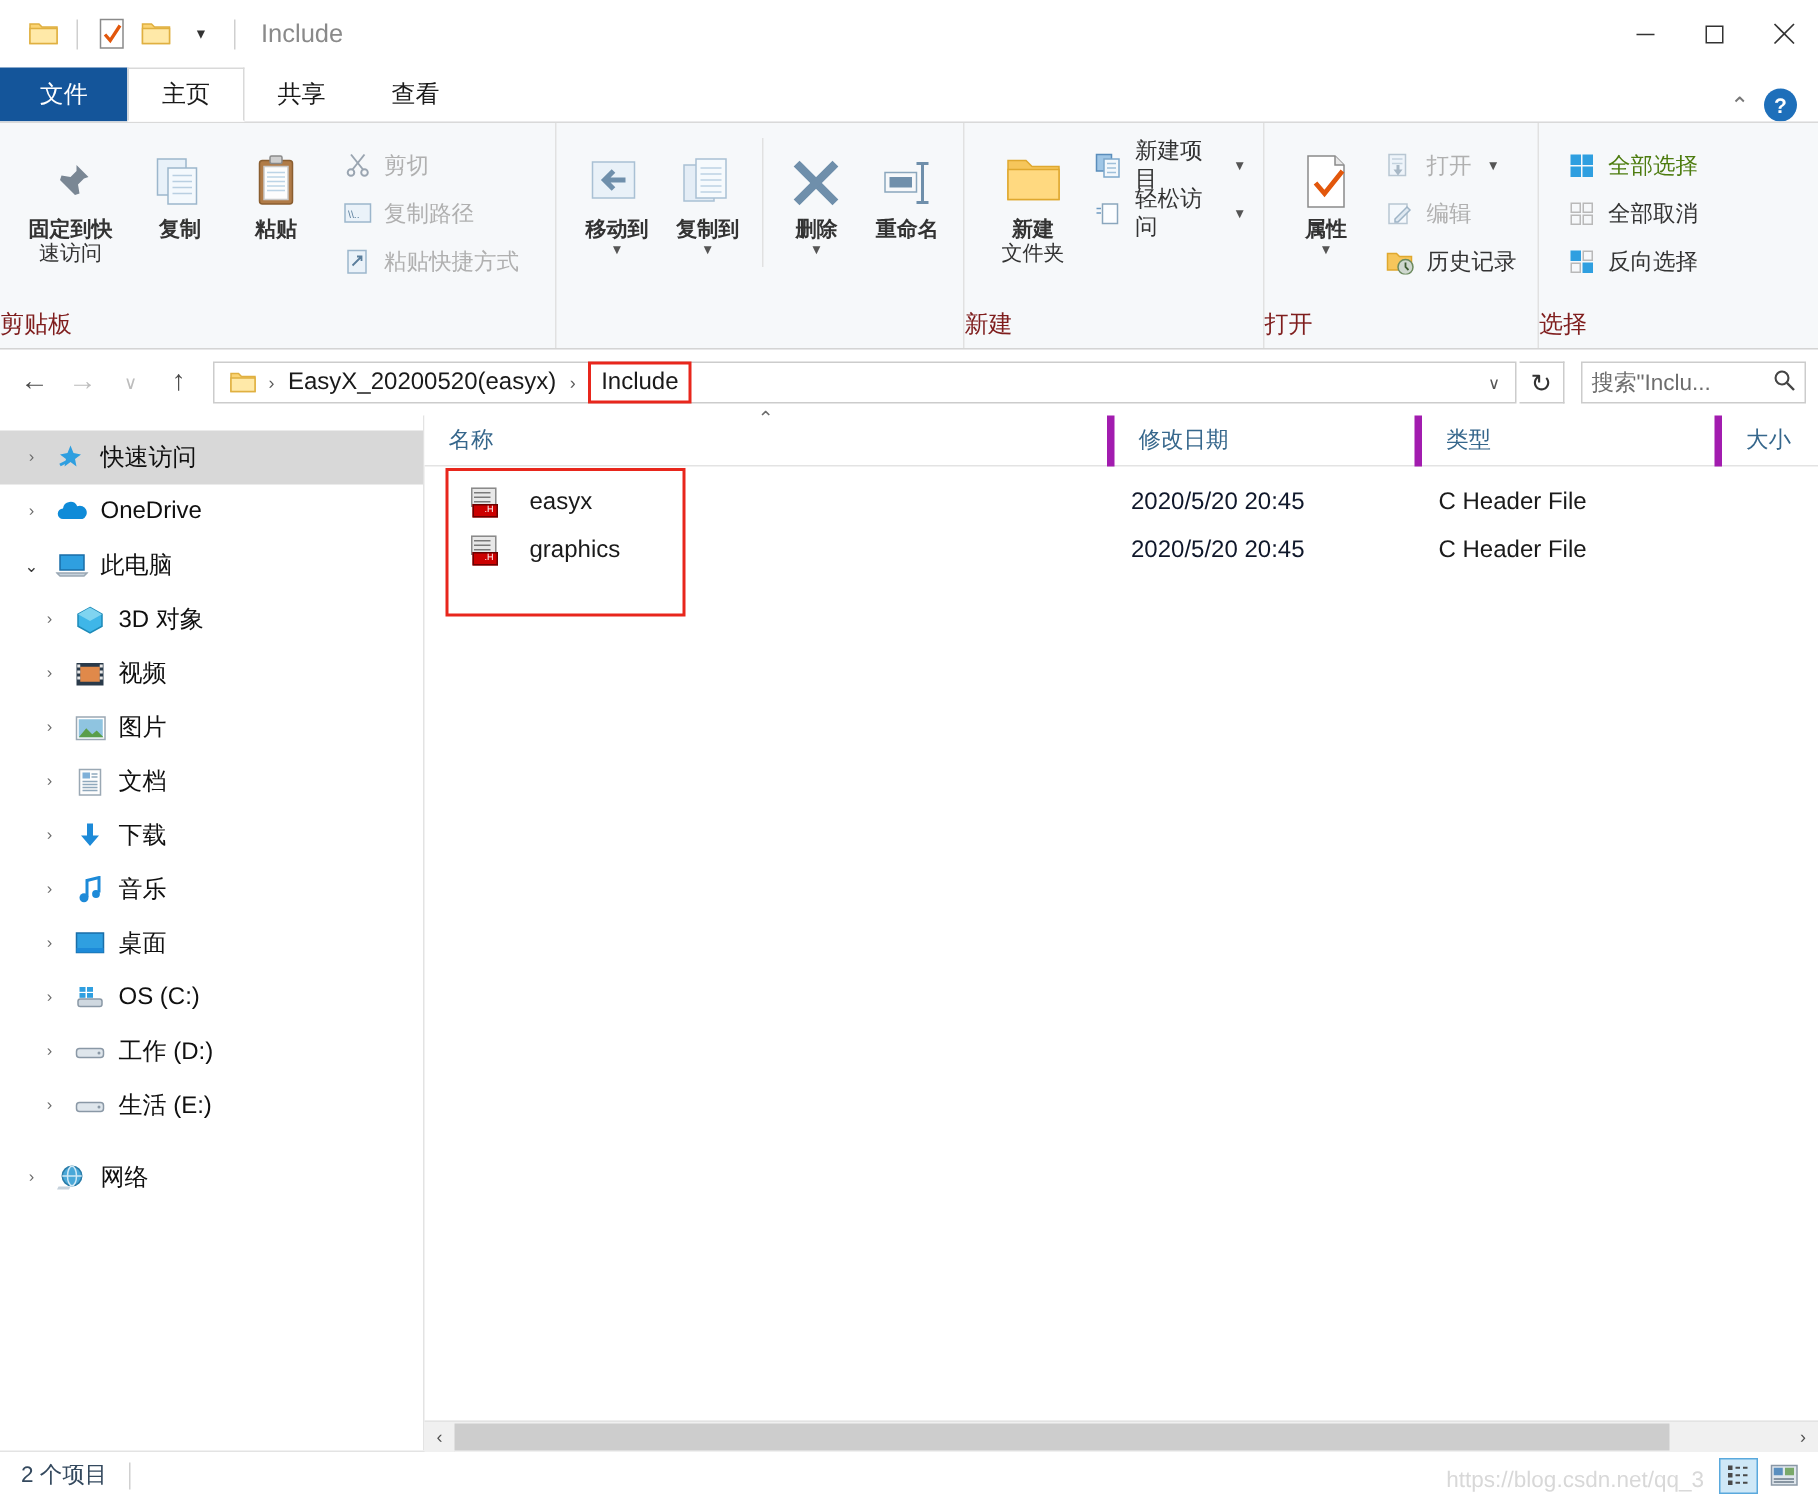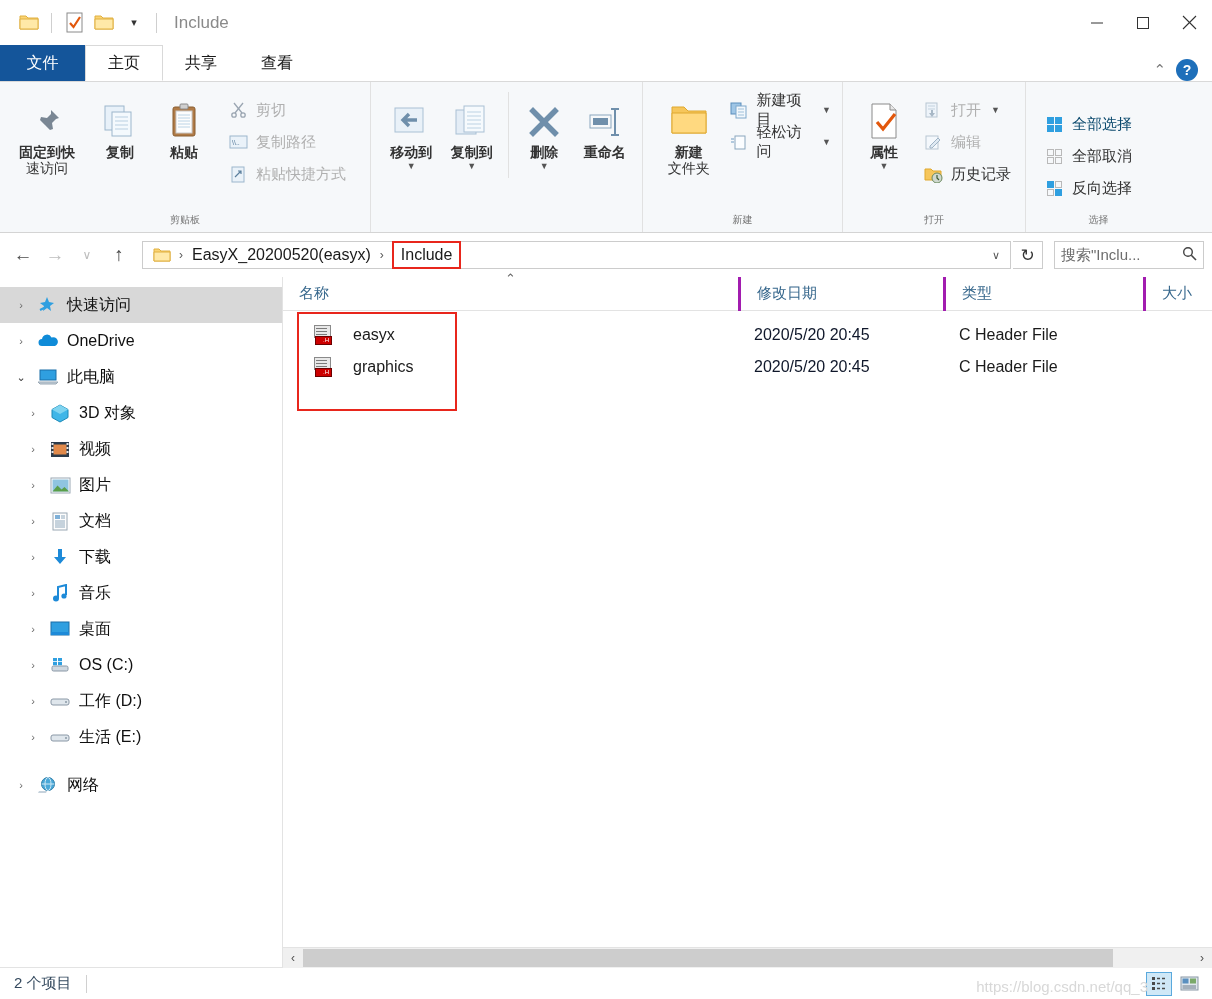--- a/index.html
+++ b/index.html
@@ -29,21 +29,21 @@
   .tabs-right { margin-left:auto; display:flex; align-items:center; gap:10px; padding-right:14px; }
   .helpbtn { width:22px; height:22px; border-radius:50%; background:#1e6fba; color:#fff; font-size:14px;
              display:flex; align-items:center; justify-content:center; font-weight:bold; }
 
   
   .ribbon { height:152px; background:#f6f8fa; border-top:1px solid #d9d9d9; border-bottom:1px solid #d4d4d4;
             display:flex; position:relative; flex:0 0 152px; }
   .group { display:flex; flex-direction:column; position:relative; padding-top:6px; }
   .group + .group { border-left:1px solid #e1e1e1; }
   .group-body { flex:1; display:flex; align-items:flex-start; padding:4px 6px 0 6px; }
-  .group-label { text-align:center; font-size:10px; color:#737373; padding-bottom:5px; }
+  .group-label { text-align:left; font-size:16px; color:#7f1d1d; padding-bottom:5px; }
 
   .bigbtn { width:auto; min-width:58px; padding:4px 7px; display:flex; flex-direction:column;
             align-items:center; text-align:center; font-size:14px; color:#333; line-height:1.15; }
   .bigbtn .lbl { margin-top:4px;font-weight:bold; }
   .bigbtn .lbl2 { line-height:1.15; }
   .bigico { height:44px; display:flex; align-items:flex-end; justify-content:center; }
   .smallcol { display:flex; flex-direction:column; justify-content:flex-start; padding-top:2px; }
   .smallbtn { display:flex; align-items:center; gap:7px; font-size:15px; color:#555; height:32px; padding:0 5px; }
   .smallbtn .si { width:22px; height:20px; display:flex; align-items:center; justify-content:center; }
   .smallbtn.dim { color:#b0b0b0; }
@@ -73,21 +73,21 @@
   .navitem.sel { background:#d8d8d8; }
   .chev { width:26px; text-align:center; color:#6b6b6b; font-size:11px; flex:0 0 26px; }
   .chev.open { color:#3b3b3b; }
   .nav-ico { width:28px; height:22px; display:flex; align-items:center; justify-content:center; flex:0 0 28px; margin-right:5px; }
   .lvl0 { padding-left:8px; }
   .lvl1 { padding-left:20px; }
 
   .content { flex:1; display:flex; flex-direction:column; min-width:0; position:relative; }
   .colhdr { height:34px; display:flex; align-items:center; border-bottom:1px solid #e3e3e3; font-size:15px; color:#36678c;
             position:relative; background:#fff; }
-  .col { padding-left:16px; display:flex; align-items:center; height:34px; border-left:3px solid #a21caf; }
+  .col { padding-left:16px; display:flex; align-items:center; height:34px; border-left:5px solid #a21caf; }
   .col:first-child { border-left:none; }
   .c-name { width:455px; position:relative; }
   .c-date { width:205px; }
   .c-type { width:200px; }
   .c-size { width:60px; }
   .sortmark { position:absolute; left:222px; top:-6px; color:#6b6b6b; font-size:13px; }
 
   .filelist { flex:1; position:relative; padding-top:8px; }
   .redbox { position:absolute; left:14px; top:1px; width:160px; height:99px; border:2px solid #e8261c; }
   .frow { height:32px; display:flex; align-items:center; font-size:16px; color:#1a1a1a; }
@@ -108,21 +108,21 @@
   .sthumb { height:18px; background:#cdcdcd; }
   .strack { flex:1; height:20px; background:#f0f0f0; display:flex; align-items:center; }
 
   
   .statusbar { height:32px; border-top:1px solid #e3e3e3; display:flex; align-items:center; padding-left:14px;
                font-size:15px; color:#34495e; background:#fff; flex:0 0 32px; }
   .status-sep { width:1px; height:18px; background:#d0d0d0; margin-left:14px; }
   .viewbtns { margin-left:auto; display:flex; align-items:center; gap:4px; padding-right:10px; }
   .vbtn { width:26px; height:24px; display:flex; align-items:center; justify-content:center; }
   .vbtn.sel { background:#cfe8f7; border:1px solid #5aa9dd; }
-  .watermark { position:absolute; right:64px; bottom:4px; color:#d8d8d8; font-size:15px; white-space:nowrap; }
+  .watermark { position:absolute; right:76px; bottom:4px; color:#d8d8d8; font-size:15px; white-space:nowrap; }
 </style>
 </head>
 <body>
 
 <div class="win">
 
   <div class="titlebar">
     <div class="qat">
       <div class="qat-ico">
         <svg width="20" height="18" viewBox="0 0 20 18">
@@ -413,21 +413,21 @@
             <span>历史记录</span>
           </div>
         </div>
       </div>
       <div class="group-label">打开</div>
     </div>
 
     <div class="group" style="width:146px;">
       <div class="group-body" style="padding-left:12px;">
         <div class="smallcol">
-          <div class="smallbtn" style="color:#0c4a6e;margin-top:14px;">
+          <div class="smallbtn" style="color:#4d7c0f;">
             <span class="si">
               <svg width="17" height="17" viewBox="0 0 17 17">
                   <rect x="1" y="1" width="7" height="7" fill="#2f9fe0"></rect>
                   <rect x="9" y="1" width="7" height="7" fill="#2f9fe0"></rect>
                   <rect x="1" y="9" width="7" height="7" fill="#2f9fe0"></rect>
                   <rect x="9" y="9" width="7" height="7" fill="#2f9fe0"></rect>
                 </svg>
             </span>
             <span>全部选择</span>
           </div>

